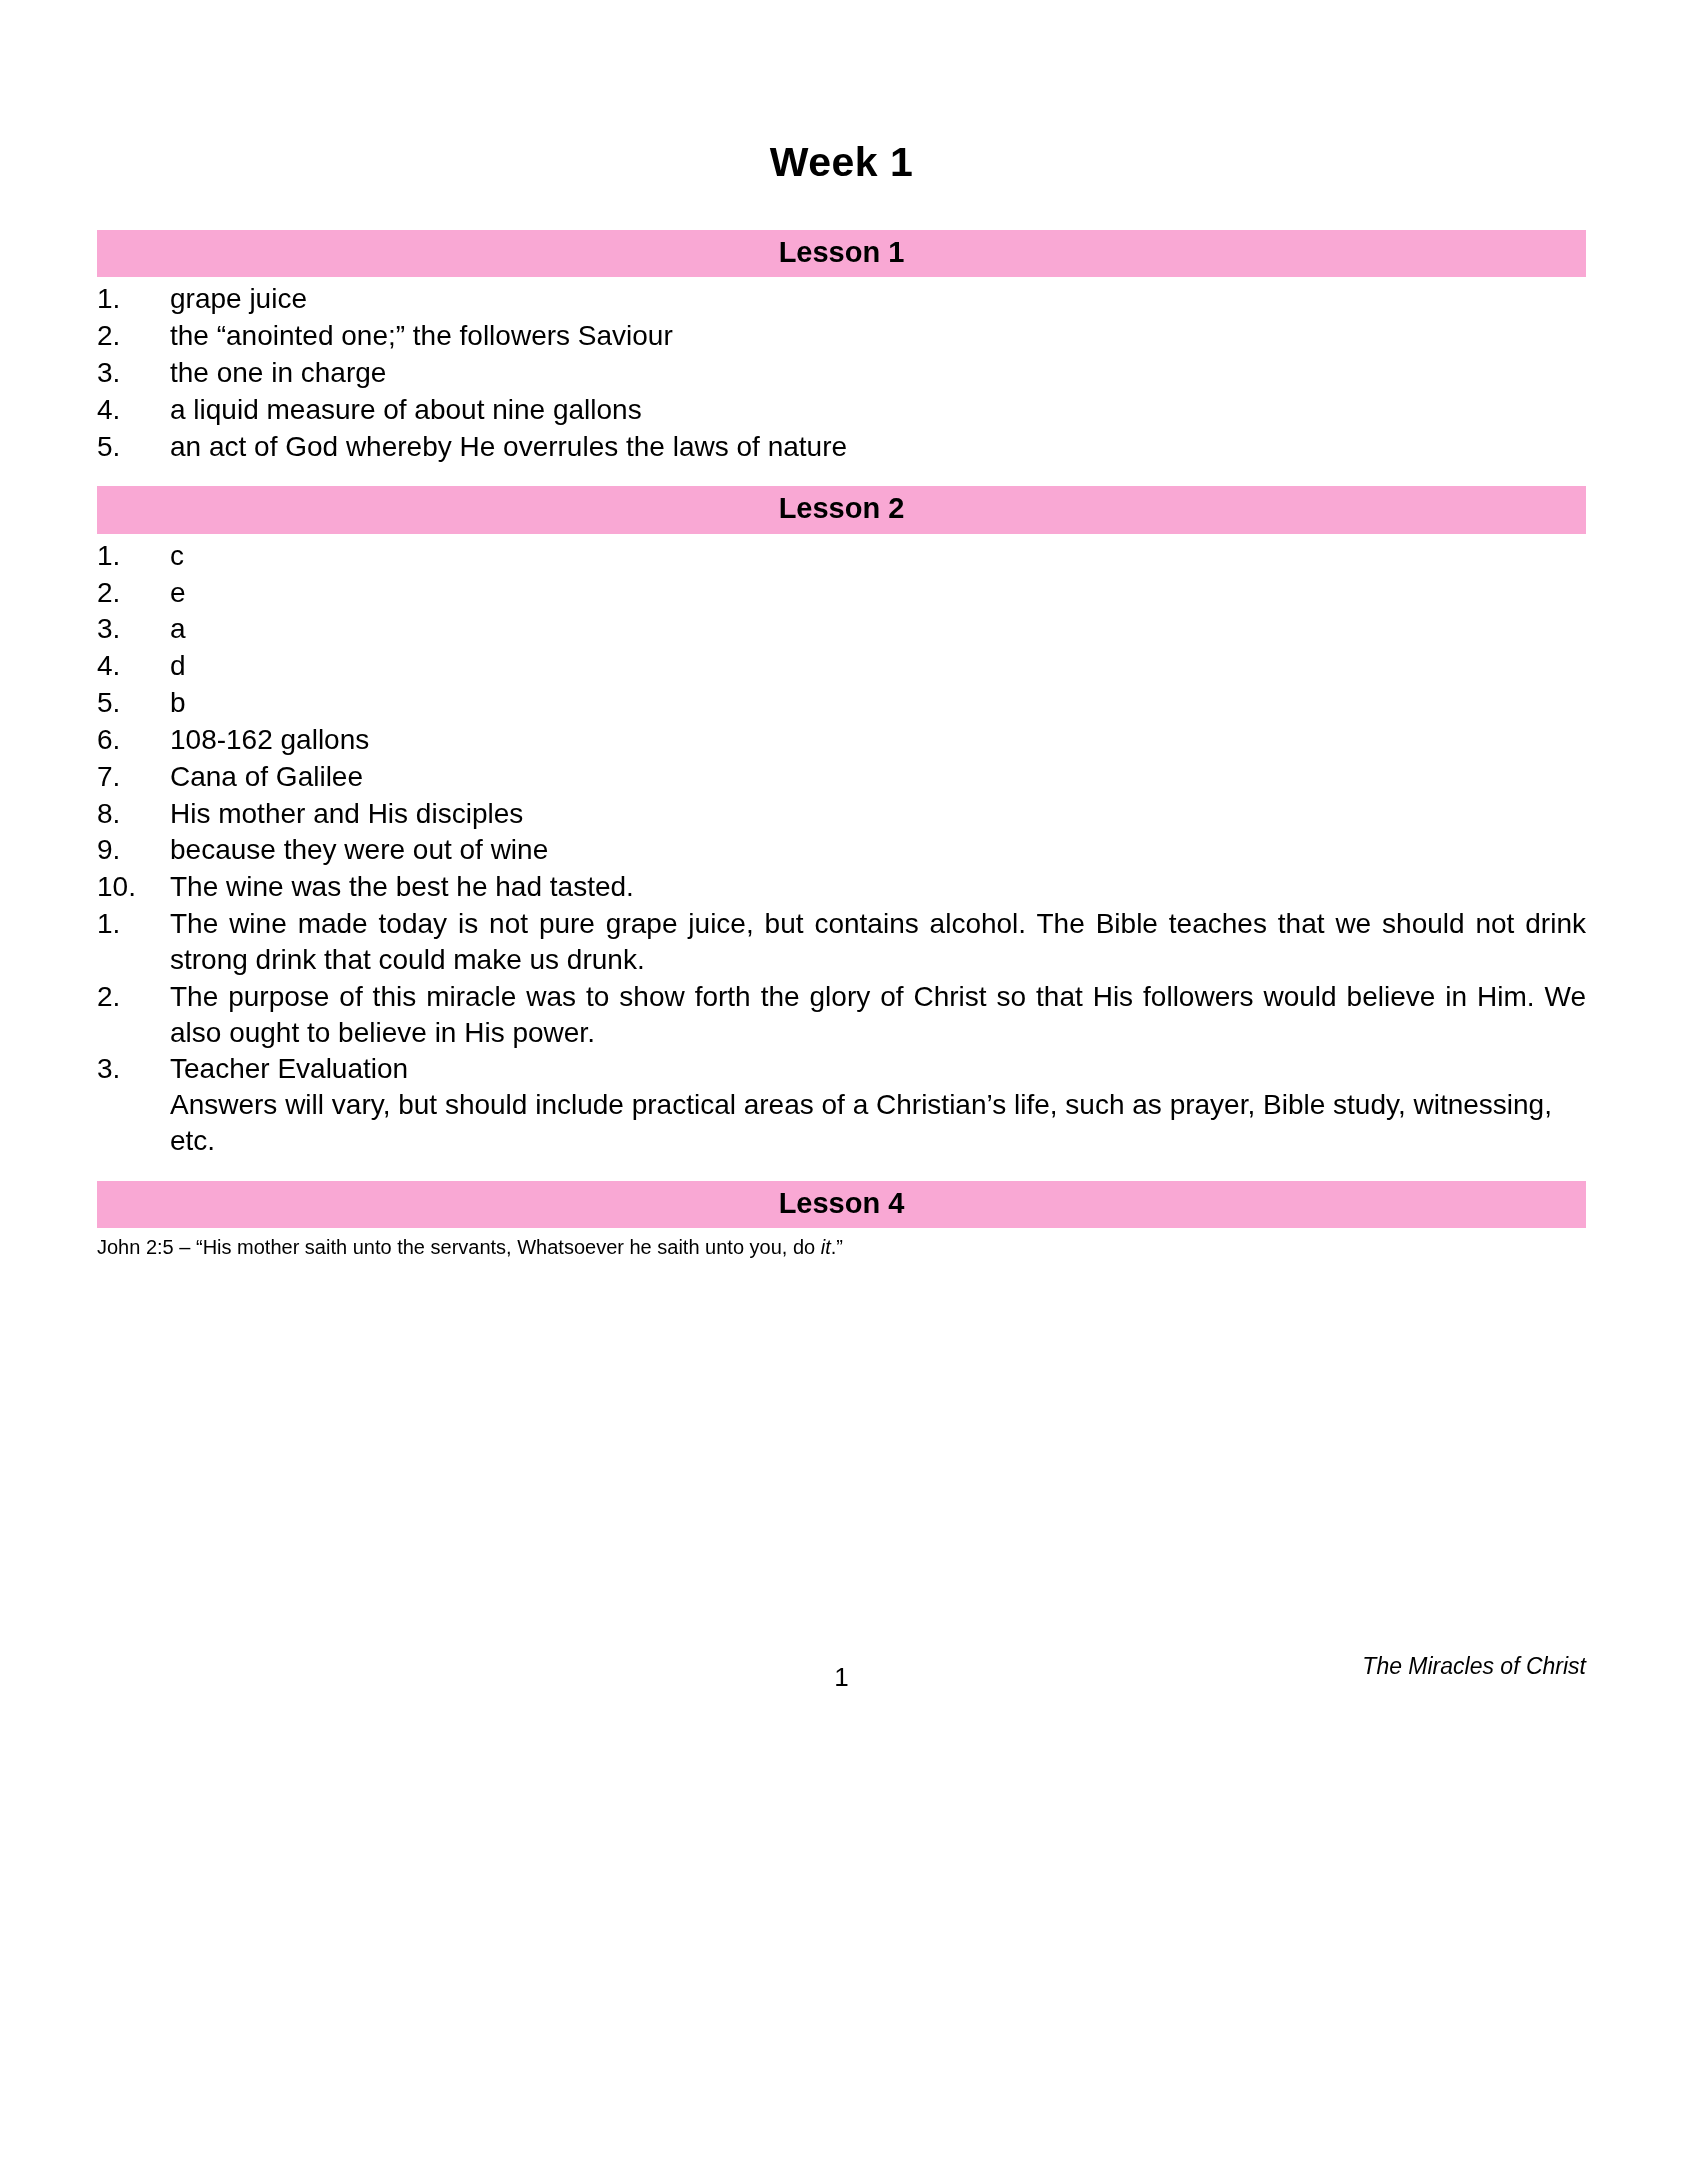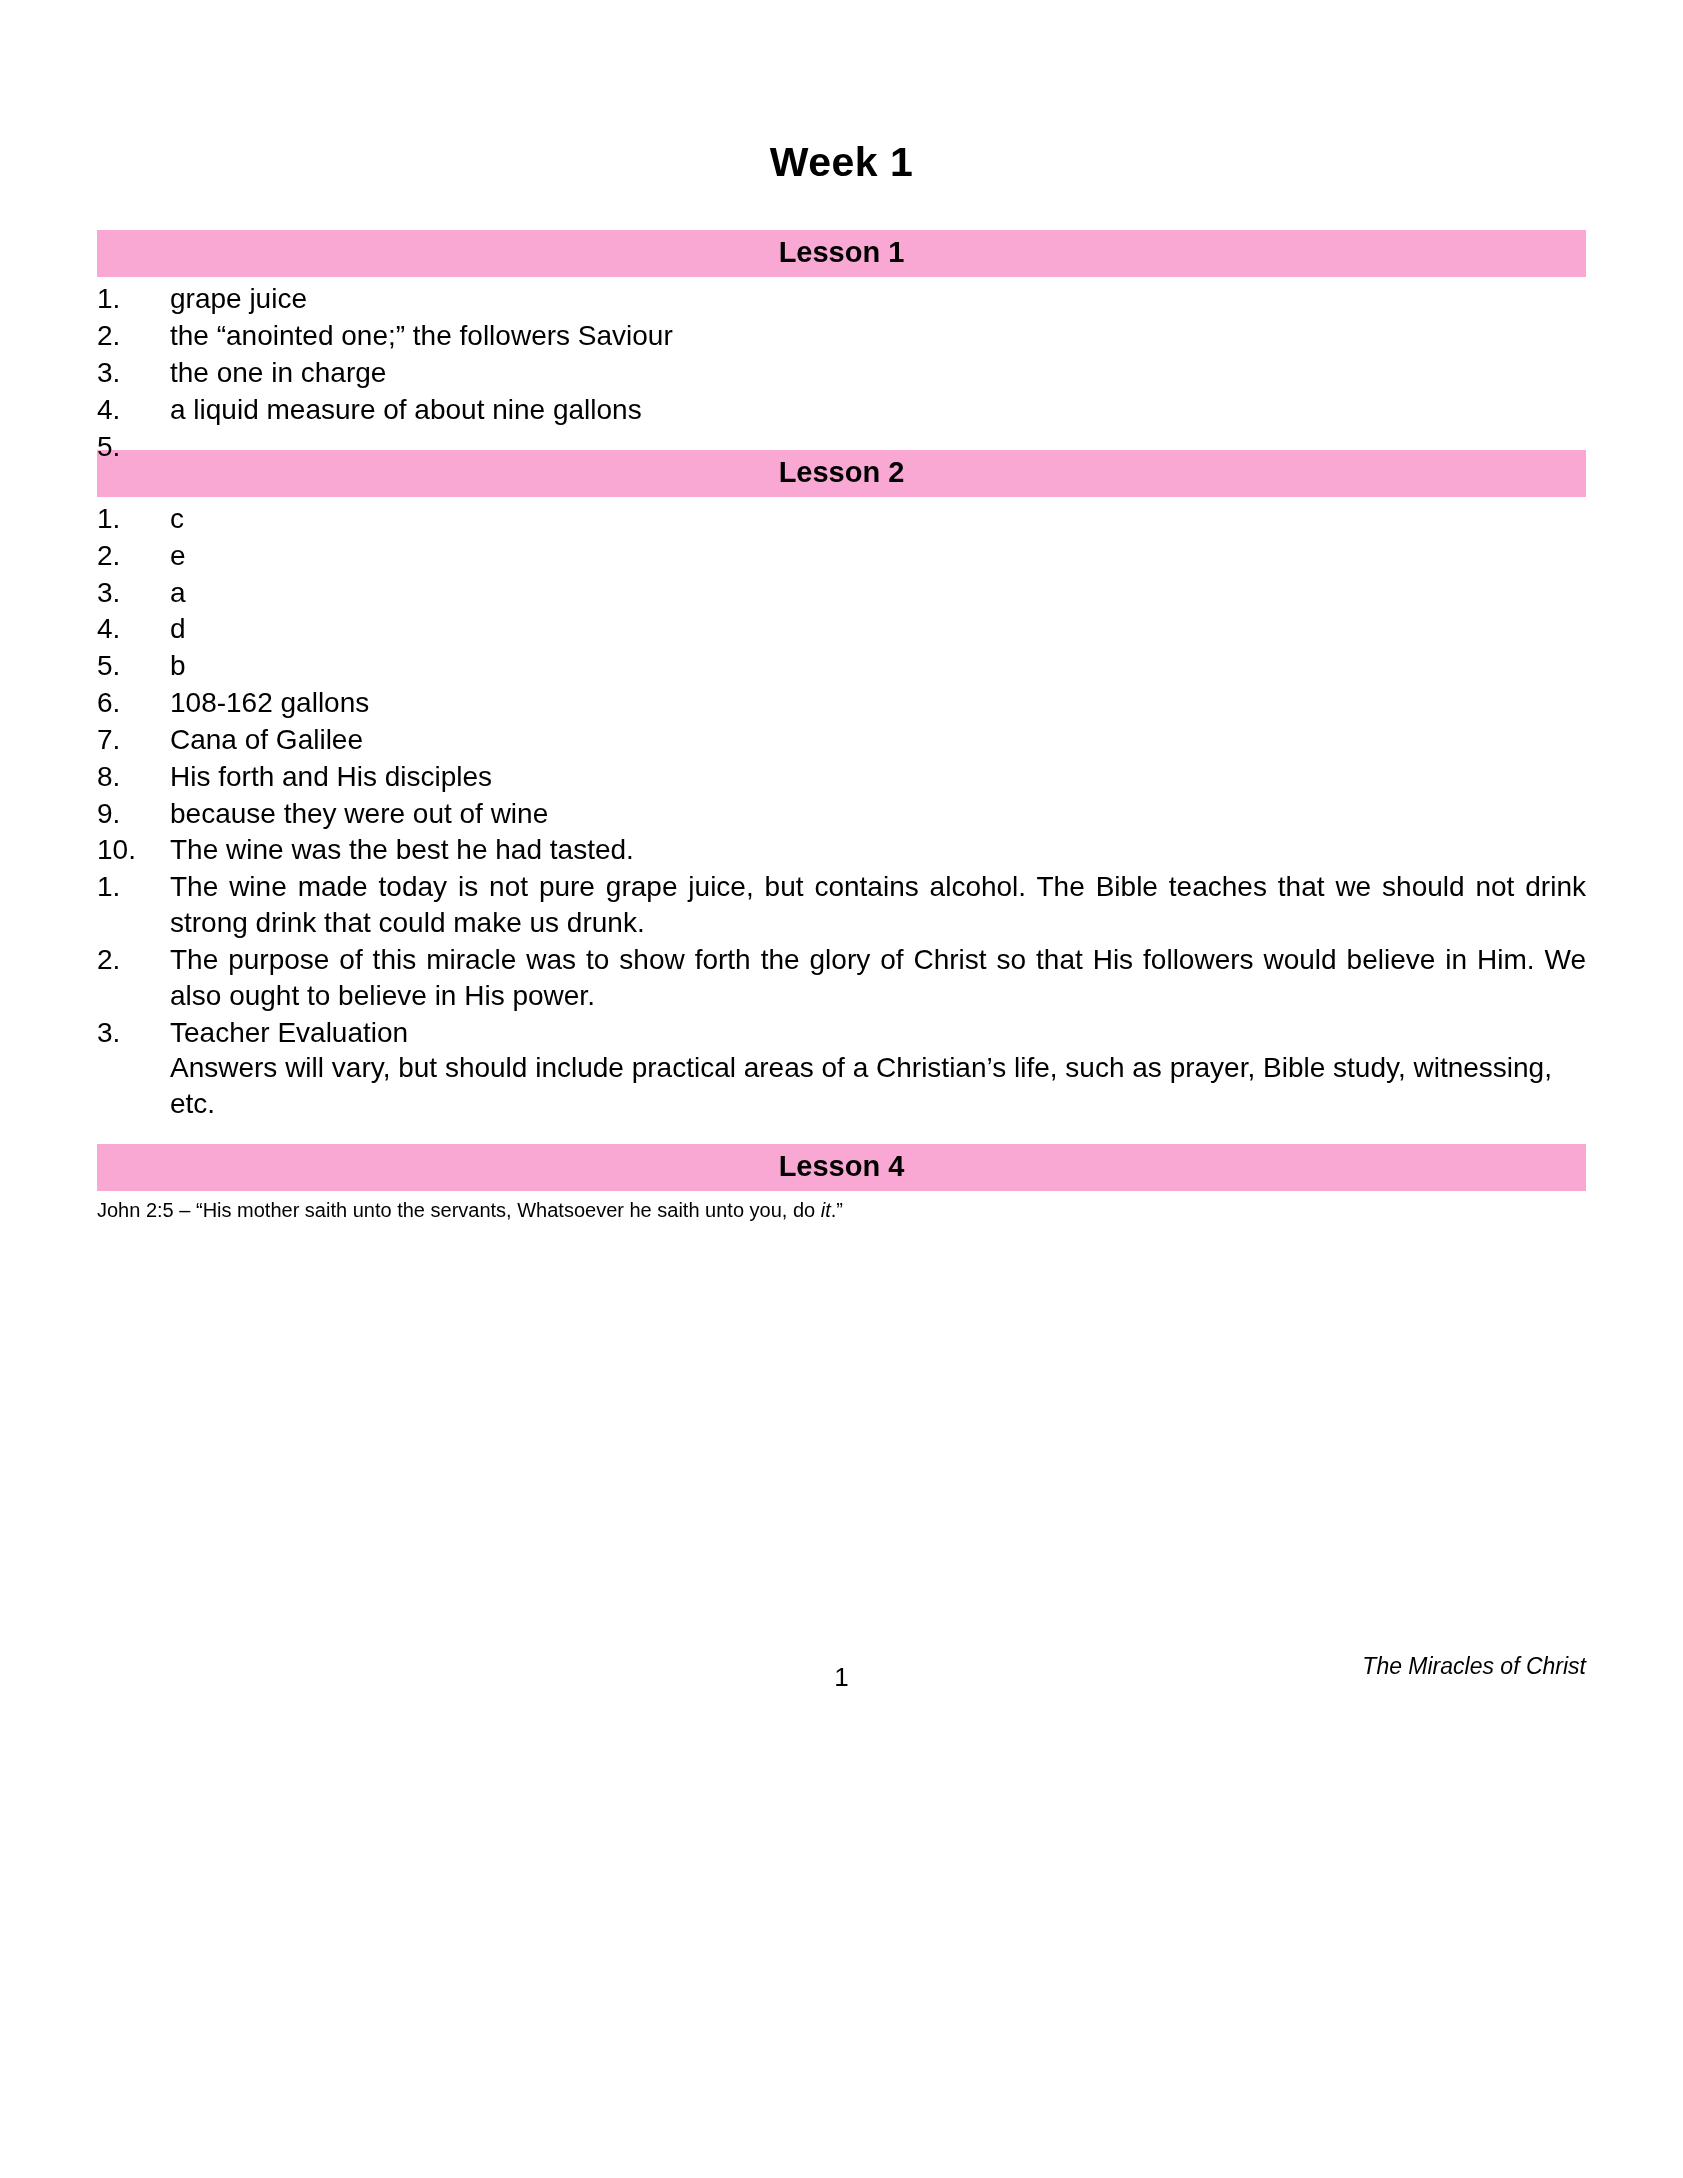--- a/index.html
+++ b/index.html
@@ -102,33 +102,33 @@
 <div class="page">
 
   <h1 class="doc-title">Week 1</h1>
 
   <div class="section-bar first">Lesson 1</div>
   <ol class="answers">
     <li><span class="num">1.</span><span>grape juice</span></li>
     <li><span class="num">2.</span><span>the “anointed one;” the followers Saviour</span></li>
     <li><span class="num">3.</span><span>the one in charge</span></li>
     <li><span class="num">4.</span><span>a liquid measure of about nine gallons</span></li>
-    <li><span class="num">5.</span></li>
+    <li><span class="num">5.</span><span>an act of God whereby He overrules the laws of nature</span></li>
   </ol>
 
   <div class="section-bar">Lesson 2</div>
   <ol class="answers">
     <li><span class="num">1.</span><span>c</span></li>
     <li><span class="num">2.</span><span>e</span></li>
     <li><span class="num">3.</span><span>a</span></li>
     <li><span class="num">4.</span><span>d</span></li>
     <li><span class="num">5.</span><span>b</span></li>
     <li><span class="num">6.</span><span>108-162 gallons</span></li>
     <li><span class="num">7.</span><span>Cana of Galilee</span></li>
-    <li><span class="num">8.</span><span>His forth and His disciples</span></li>
+    <li><span class="num">8.</span><span>His mother and His disciples</span></li>
     <li><span class="num">9.</span><span>because they were out of wine</span></li>
     <li><span class="num">10.</span><span>The wine was the best he had tasted.</span></li>
   </ol>
 
   <ol class="answers">
     <li class="just"><span class="num">1.</span><span>The wine made today is not pure grape juice, but contains alcohol. The Bible teaches that we should not drink strong drink that could make us drunk.</span></li>
     <li class="just"><span class="num">2.</span><span>The purpose of this miracle was to show forth the glory of Christ so that His followers would believe in Him.  We also ought to believe in His power.</span></li>
     <li><span class="num">3.</span><span>Teacher Evaluation</span><span class="sub-line">Answers will vary, but should include practical areas of a Christian’s life, such as prayer, Bible study, witnessing, etc.</span></li>
   </ol>
 

